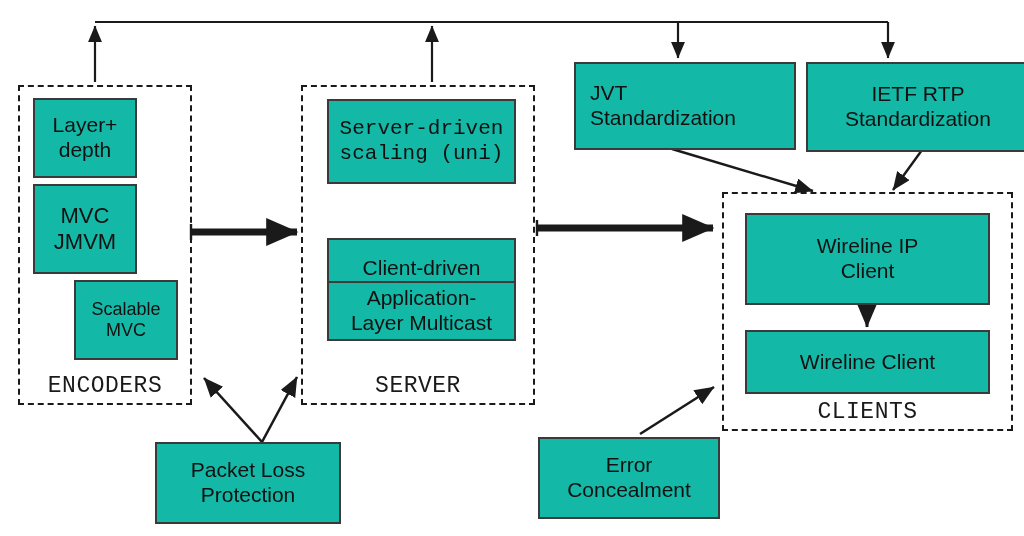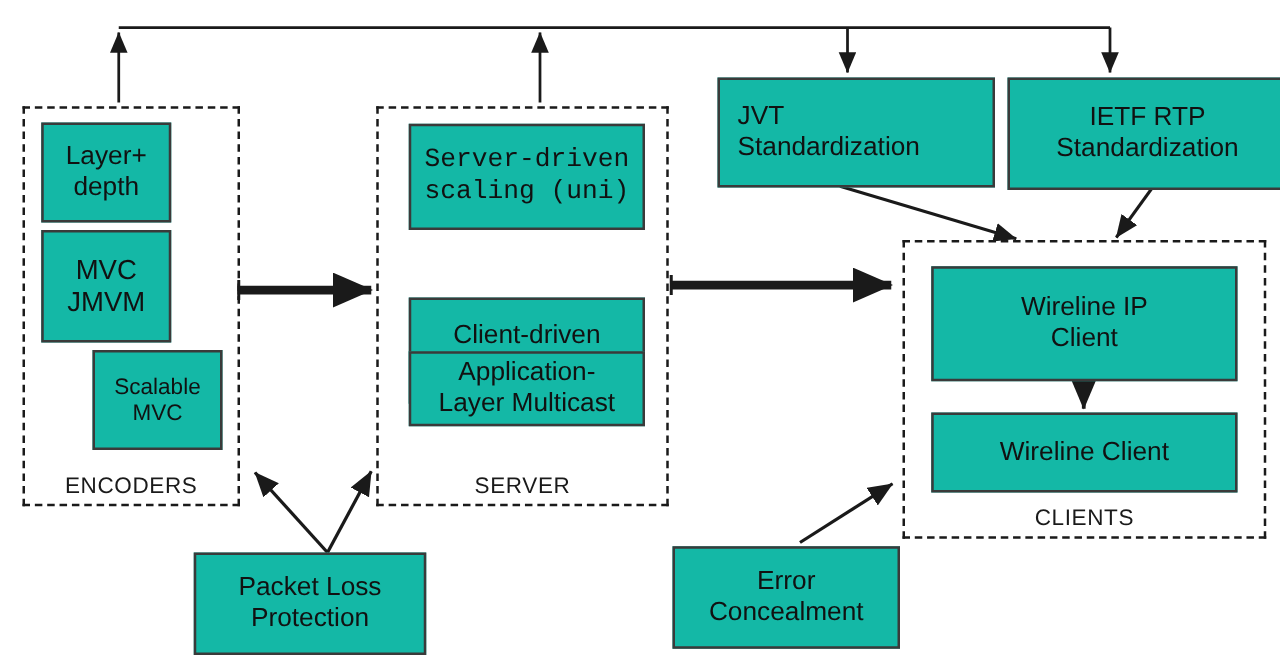--- a/index.html
+++ b/index.html
@@ -32,22 +32,22 @@
     border: 2.5px dashed #1a1a1a;
     background: transparent;
     box-sizing: border-box;
   }
   .group-label {
     position: absolute;
     left: 0;
     right: 0;
     bottom: 4px;
     text-align: center;
-    font-family: Liberation Sans, sans-serif;
-    font-size: 18px;
+    font-family: Liberation Mono, monospace;
+    font-size: 23px;
     letter-spacing: 0.5px;
     color: #1a1a1a;
     white-space: nowrap;
   }
   .node {
     position: absolute;
     border: 2.5px solid #3a3a3a;
     background: #14b8a6;
     box-sizing: border-box;
     display: flex;

